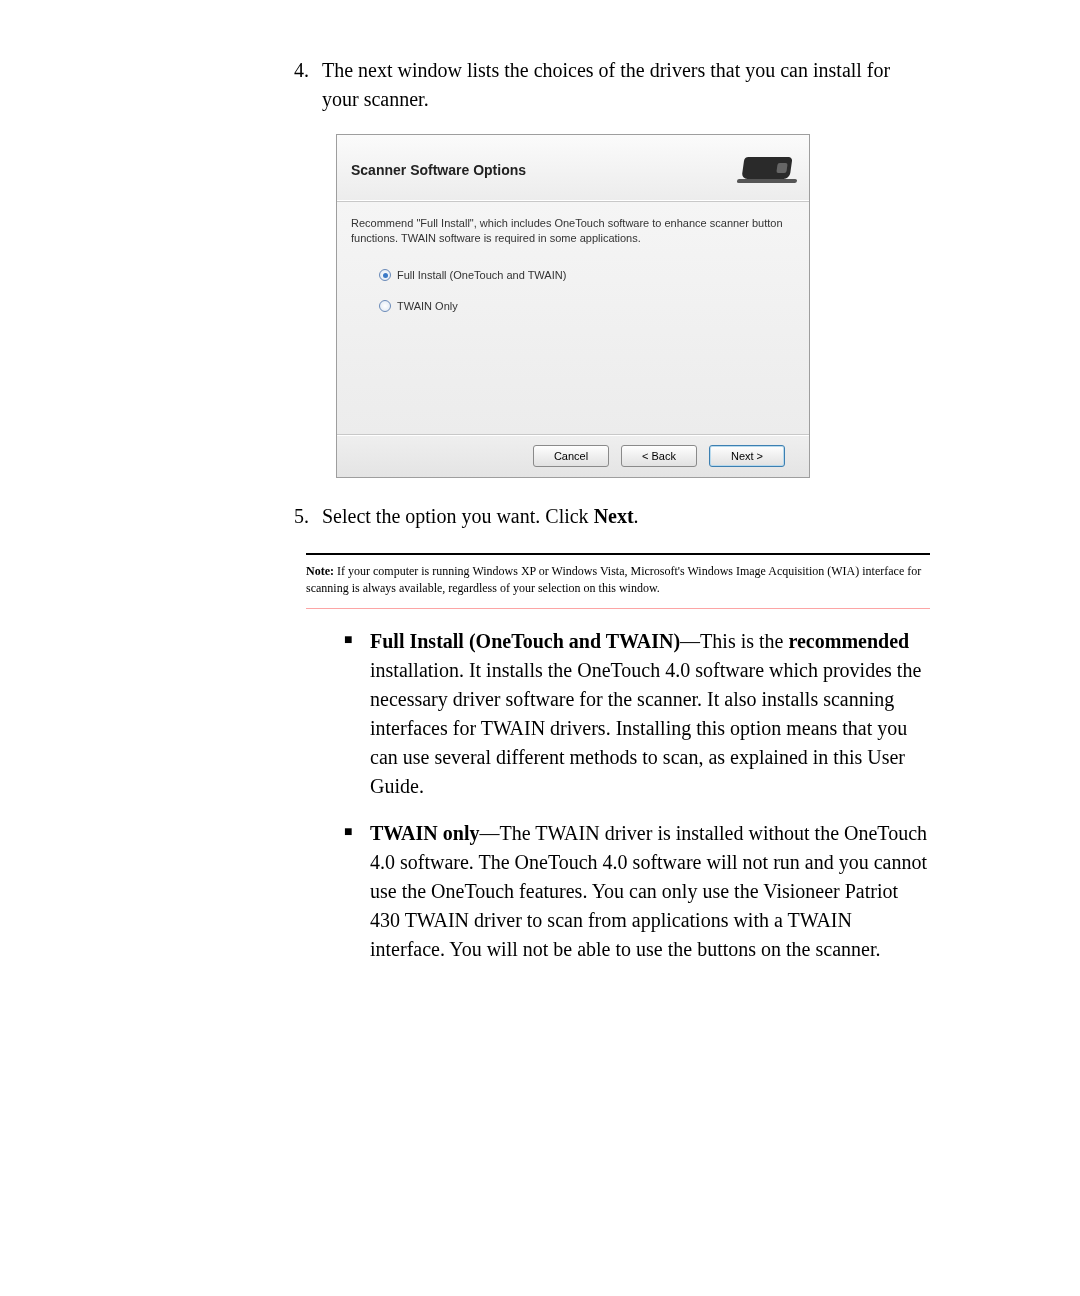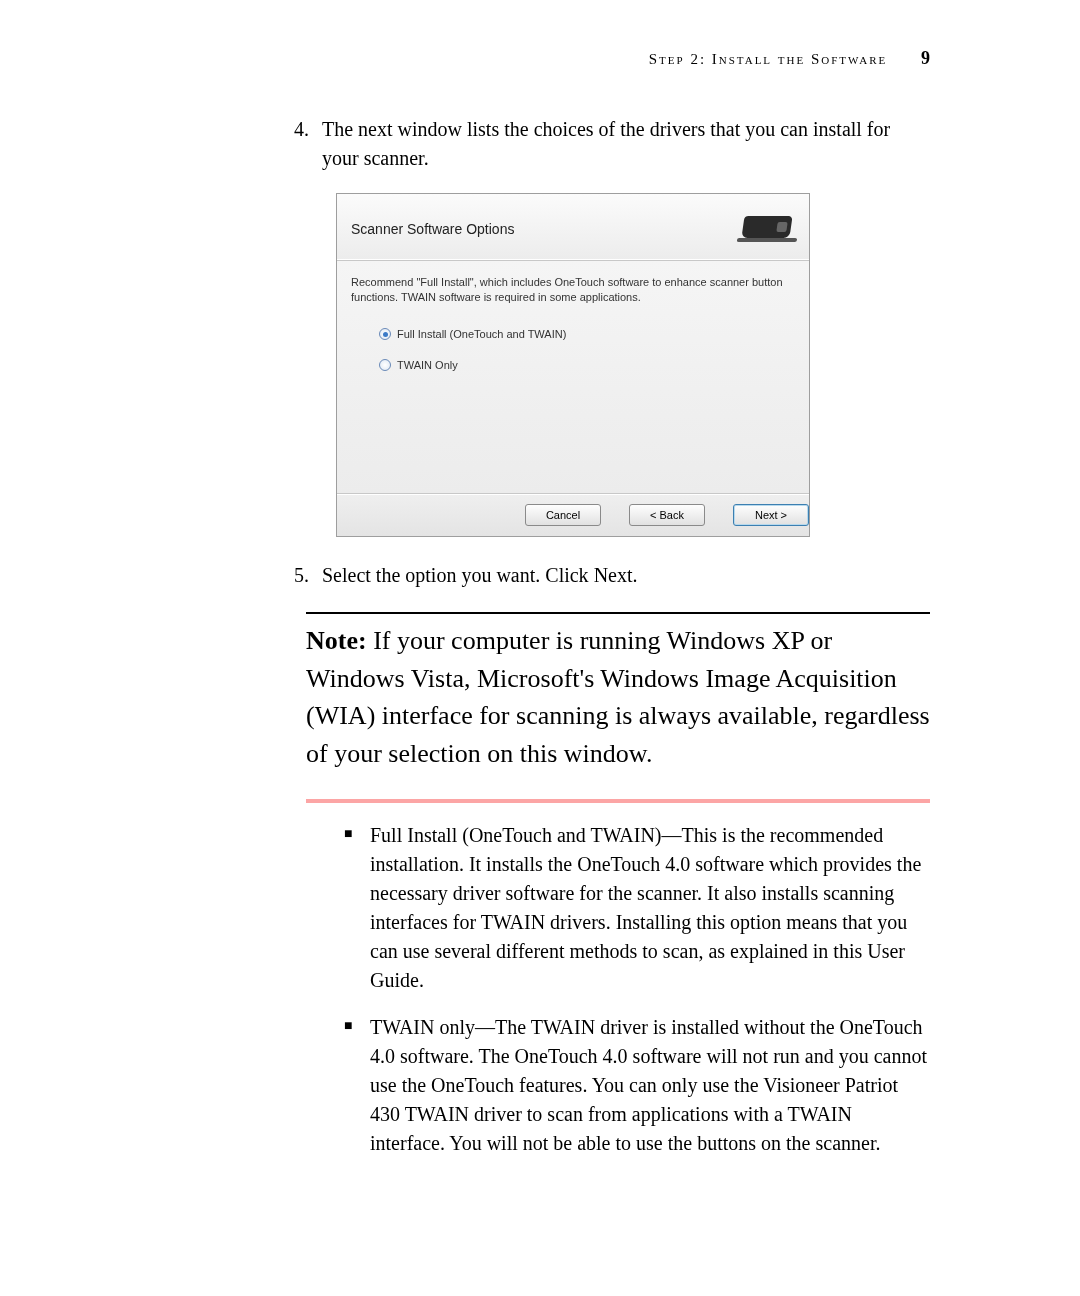--- a/index.html
+++ b/index.html
@@ -65,21 +65,21 @@
     display: flex;
     align-items: center;
     justify-content: space-between;
     padding: 14px 12px 10px 14px;
     border-bottom: 1px solid #c8c8c8;
     background: linear-gradient(#fbfbfb, #ececec);
     box-shadow: inset 0 -1px 0 #fff;
   }
   .dialog-title {
     font-size: 14px;
-    font-weight: normal;
+    font-weight: bold;
     color: #222;
     font-family: Arial, sans-serif;
   }
   .scanner-icon {
     width: 60px;
     height: 42px;
     position: relative;
   }
   .scanner-body {
     position: absolute;
@@ -132,47 +132,47 @@
   }
   .radio.checked::after {
     content: "";
     width: 5px; height: 5px;
     background: #3b7ac7;
     border-radius: 50%;
   }
   .dialog-footer {
     border-top: 1px solid #c8c8c8;
     box-shadow: inset 0 1px 0 #fff;
-    padding: 10px 0;
+    padding: 10px 24px;
     display: flex;
     justify-content: flex-end;
-    gap: 28px;
+    gap: 12px;
     background: linear-gradient(#efefef, #e4e4e4);
   }
   .winbtn {
     min-width: 76px;
     height: 22px;
     font-size: 11px;
     font-family: "Segoe UI", Tahoma, Arial, sans-serif;
     background: linear-gradient(#fefefe, #e1e1e1);
     border: 1px solid #8a8a8a;
     border-radius: 3px;
     padding: 0 8px;
   }
   .winbtn.default {
     border: 1px solid #3c7fb1;
     box-shadow: 0 0 0 1px #b7d9ed inset;
   }
 
   .note-box {
     border-top: 2px solid #000;
-    border-bottom: 4px solid #fca5a5;
-    padding: 8px 0 26px 0;
+    border-bottom: 1px solid #fca5a5;
+    padding: 8px 0 10px 0;
     margin: 22px 0 18px 0;
-    font-size: 26px;
+    font-size: 12px;
     line-height: 1.45;
   }
   .note-box .label { font-weight: bold; }
 
   ul.bullets {
     list-style: none;
     padding: 0;
     margin: 0 0 8px 38px;
     font-size: 20px;
     line-height: 1.45;
@@ -182,31 +182,27 @@
     padding-left: 26px;
     margin-bottom: 18px;
   }
   ul.bullets > li::before {
     content: "■";
     position: absolute;
     left: 0;
     top: 3px;
     font-size: 14px;
   }
-  .b { font-weight: normal; }
+  .b { font-weight: bold; }
 </style>
 </head>
 <body>
 
 <div class="page">
 
-  <div class="running-head">
-    <span class="smallcaps">Step 2: Install the Software</span>
-    <span class="pagenum">9</span>
-  </div>
 
   <ol class="steps" start="4">
     <li>
       <span>The next window lists the choices of the drivers that you can install for your scanner.</span>
 
       <div class="step-figure">
         <div class="dialog">
           <div class="dialog-header">
             <div class="dialog-title">Scanner Software Options</div>
             <div class="scanner-icon">

